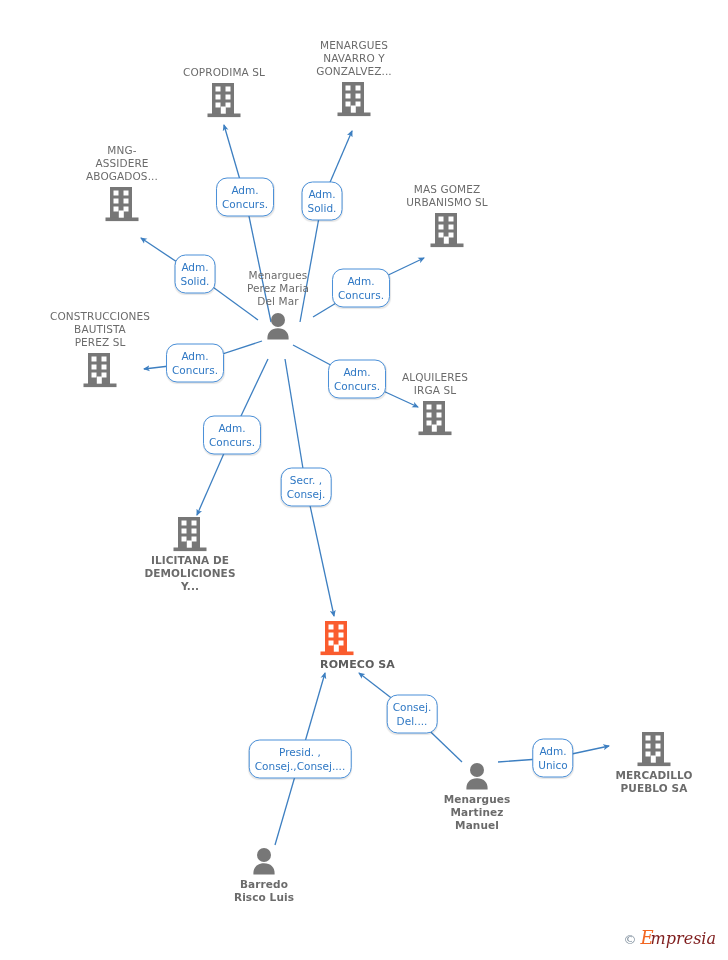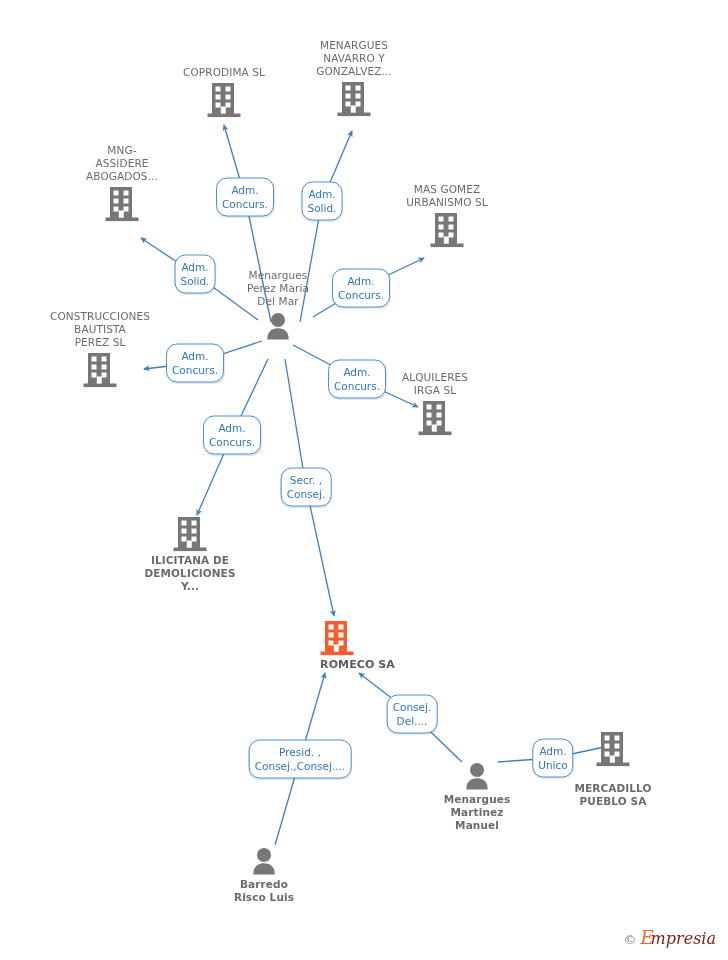--- a/index.html
+++ b/index.html
@@ -309,21 +309,21 @@
             <rect x="18.5" y="12.5" width="5" height="5"></rect>
         <rect x="8.5" y="20.5" width="5" height="5"></rect>
             <rect x="18.5" y="20.5" width="5" height="5"></rect>
         <rect x="13.8" y="24.5" width="5" height="7.2"></rect>
       </g>
         </svg>
     </span>
     <div class="caption">ROMECO SA</div>
   </div>
 
-  <div class="node label-below" style="left:613px; top:731px;gap:13px;">
+  <div class="node label-below" style="left:654px; top:731px;">
     <span>
       <svg class="bld" viewBox="0 0 34 36">
           <g fill="#777777">
         <rect x="5" y="1" width="22" height="31"></rect>
         <rect x="0.5" y="31.5" width="33" height="3.6"></rect>
       </g>
           <g fill="#ffffff">
         <rect x="8.5" y="4.5" width="5" height="5"></rect>
             <rect x="18.5" y="4.5" width="5" height="5"></rect>
         <rect x="8.5" y="12.5" width="5" height="5"></rect>

